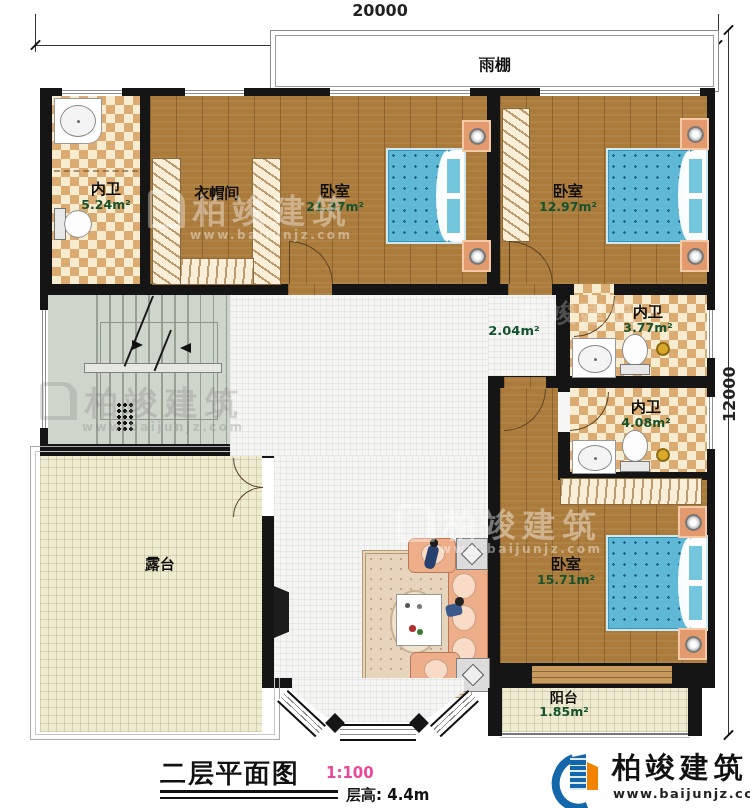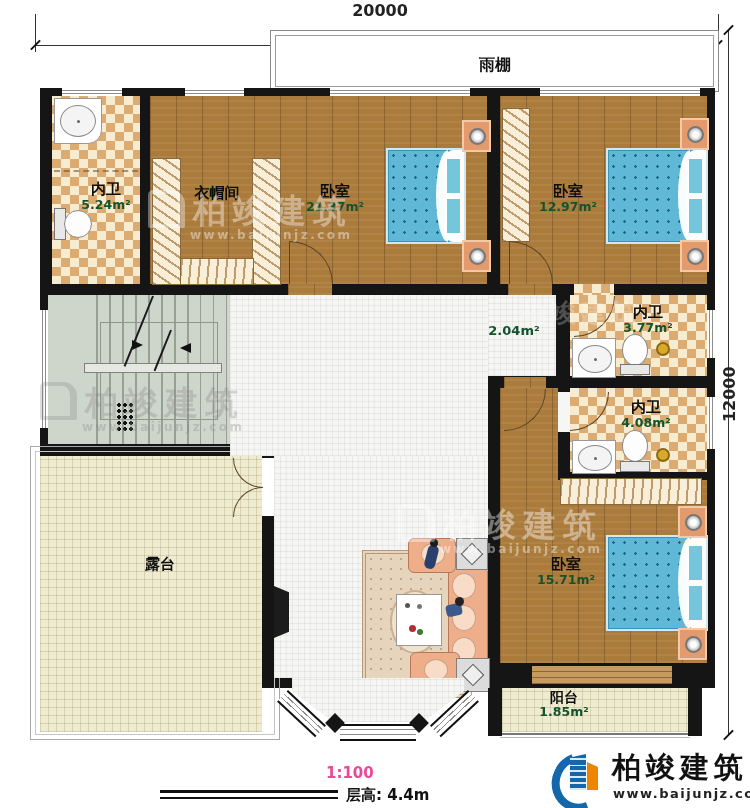--- a/index.html
+++ b/index.html
@@ -294,20 +294,21 @@
     <div class="small" style="margin-left:42px;">www.baijunjz.com</div>
   </div>
   <div class="wm" style="left:398px;top:504px;color:rgba(255,255,255,.42);">
     <div><span class="glyph"></span><span class="big">柏竣建筑</span></div>
     <div class="small" style="margin-left:42px;">www.baijunjz.com</div>
   </div>
   <div class="wm" style="left:520px;top:300px;color:rgba(255,255,255,.25);">
     <div><span class="big" style="font-size:26px;letter-spacing:4px;">柏竣建筑</span></div>
   </div>
 
+  <div class="tb-title" style="left:160px;top:756px;">二层平面图</div>
   <div class="tb-scale" style="left:296px;top:764px;">1:100</div>
   <div class="abs" style="left:160px;top:790px;width:178px;height:3px;background:#111;"></div>
   <div class="abs" style="left:160px;top:797px;width:178px;height:1.5px;background:#111;"></div>
   <div class="tb-line" style="left:346px;top:786px;">层高: 4.4m</div>
 
   <div class="abs" style="left:552px;top:748px;width:52px;height:56px;">
     <div class="abs" style="left:0;top:4px;width:40px;height:44px;border:8px solid transparent;border-left-color:#1467ab;border-bottom-color:#1467ab;border-radius:50%;transform:rotate(25deg);"></div>
     <div class="abs" style="left:18px;top:6px;width:16px;height:36px;background:#1467ab;clip-path:polygon(0 10%,100% 0,100% 100%,0 100%);
                 background-image:repeating-linear-gradient(0deg,rgba(255,255,255,.85) 0 1.5px,transparent 1.5px 6px);"></div>
     <div class="abs" style="left:35px;top:14px;width:11px;height:28px;background:#f08300;clip-path:polygon(0 0,100% 18%,100% 100%,0 100%);"></div>

